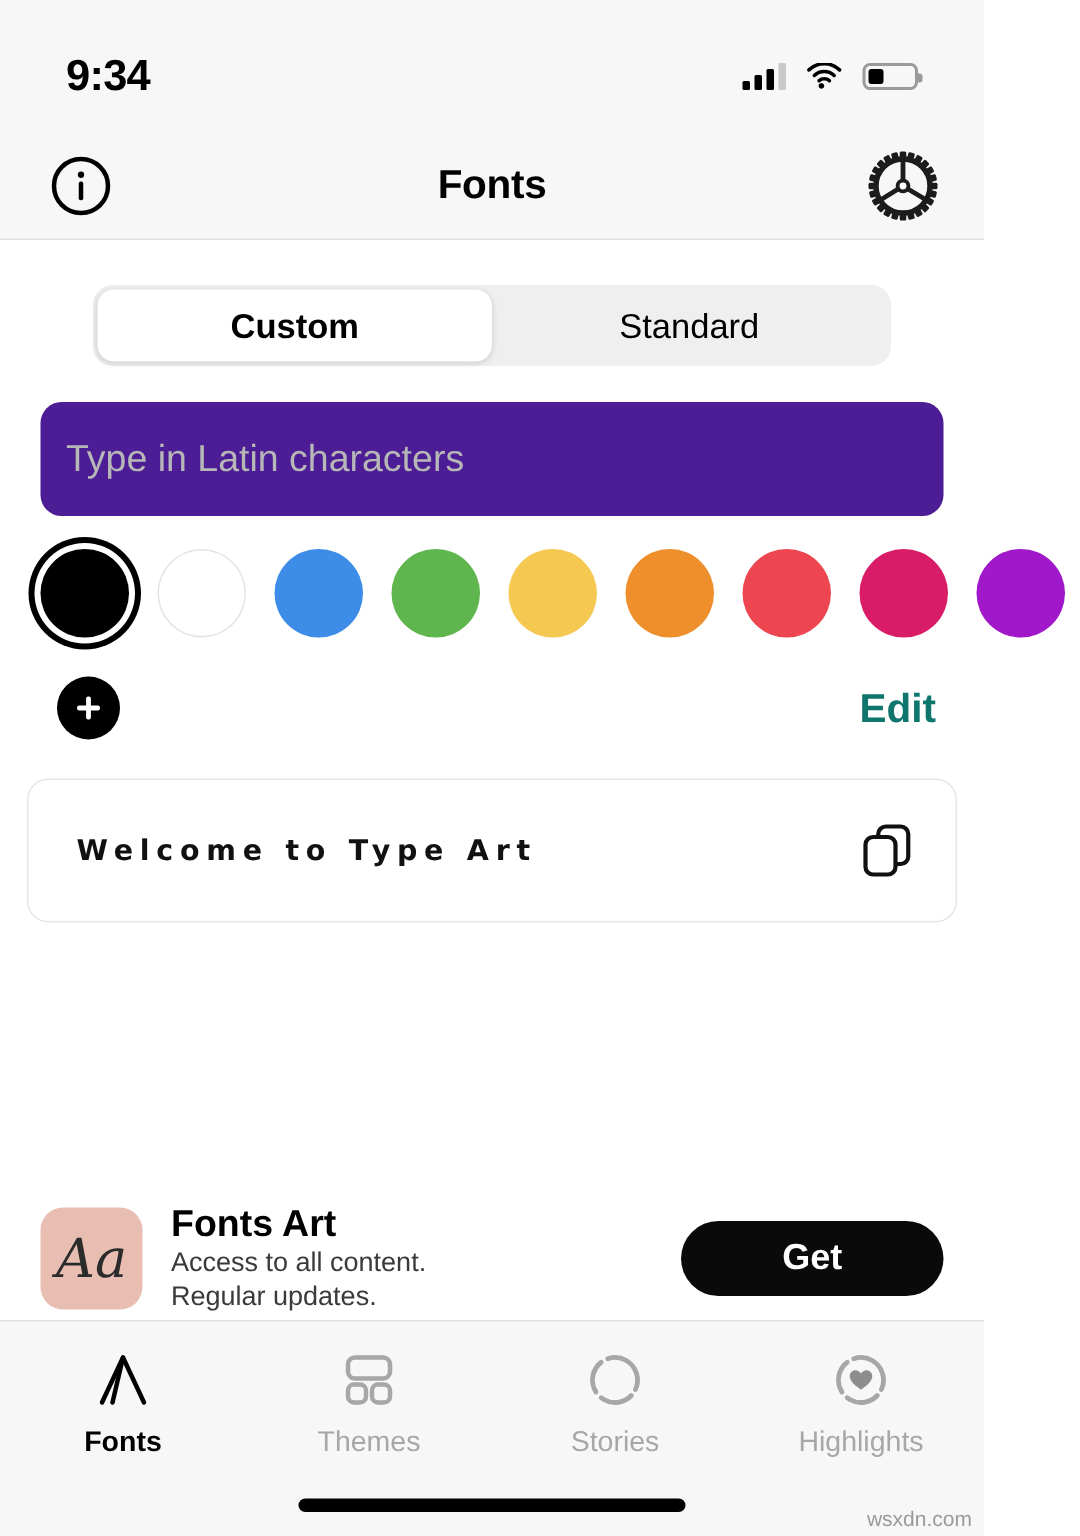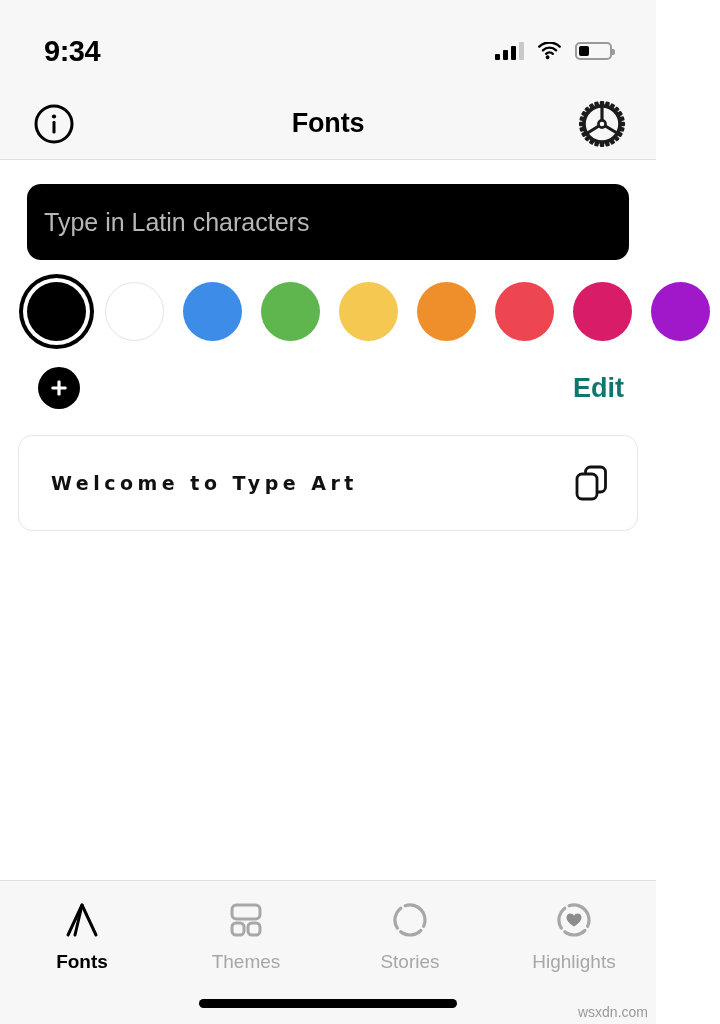--- a/index.html
+++ b/index.html
@@ -52,21 +52,21 @@
     display: flex; background: #efeff0; border-radius: 13px; padding: 3px; height: 54px;
   }
   .seg {
     flex: 1; display:flex; align-items:center; justify-content:center;
     font-size: 23px; color: #000; border-radius: 11px; font-weight: 400;
   }
   .seg.active { background: #fff; font-weight: 700; box-shadow: 0 1px 4px rgba(0,0,0,0.16); }
 
   .field-wrap { padding: 24px 27px 0 27px; }
   .field {
-    background: #000000; border-radius: 14px; height: 76px;
+    background: #4c1d95; border-radius: 14px; height: 76px;
     display:flex; align-items:center; padding: 0 17px;
   }
   .field span { font-size: 25px; color: #b7b7b8; }
 
   .swatch-row {
     display:flex; align-items:center; gap: 19px;
     padding: 22px 27px 0 27px;
   }
   .swatch { width: 59px; height: 59px; border-radius: 50%; flex: 0 0 auto; position: relative; }
   .swatch.bordered { border: 1.5px solid #e3e3e3; }
@@ -253,20 +253,26 @@
           <line x1="24" y1="24" x2="39" y2="33"></line>
           <line x1="24" y1="24" x2="9.5" y2="33"></line>
         </g>
         <circle cx="24" cy="24" r="3.6" fill="#fff" stroke="#1c1c1c" stroke-width="2.6"></circle>
       </svg>
     </div>
   </div>
 
   <div class="content">
 
+    <div class="seg-wrap">
+      <div class="segment">
+        <div class="seg active">Custom</div>
+        <div class="seg">Standard</div>
+      </div>
+    </div>
 
     <div class="field-wrap">
       <div class="field">
         <span>Type in Latin characters</span>
       </div>
     </div>
 
     <div class="swatch-row">
       <div class="swatch selected" style="background:#000000"></div>
       <div class="swatch bordered" style="background:#ffffff"></div>
@@ -293,20 +299,33 @@
       <div class="preview">
         <div class="preview-text">Welcome to Type Art</div>
         <svg width="38" height="40" viewBox="0 0 38 40">
           <rect x="12.5" y="4" width="20" height="25" rx="5" stroke="#111" stroke-width="2.8" fill="#fff"></rect>
           <rect x="4" y="11" width="20" height="25" rx="5" stroke="#111" stroke-width="2.8" fill="#fff"></rect>
         </svg>
       </div>
     </div>
   </div>
 
+  <div class="ad">
+    <div class="ad-icon" style="background: rgb(232, 189, 178);">
+      <span>Aa</span>
+    </div>
+    <div class="ad-text">
+      <div class="ad-title">Fonts Art</div>
+      <div class="ad-sub">Access to all content.</div>
+      <div class="ad-sub">Regular updates.</div>
+    </div>
+    <div class="get-btn">
+      <span>Get</span>
+    </div>
+  </div>
 
   <div class="tabbar">
 
     <div class="tab active">
       <div class="tab-ico">
         <svg width="40" height="40" viewBox="0 0 40 40">
           <path d="M6 35 L20 5 L34 35" stroke="#000" stroke-width="3" fill="none" stroke-linejoin="round" stroke-linecap="round"></path>
           <path d="M13 35 L20 5" stroke="#000" stroke-width="3" fill="none" stroke-linecap="round"></path>
         </svg>
       </div>

